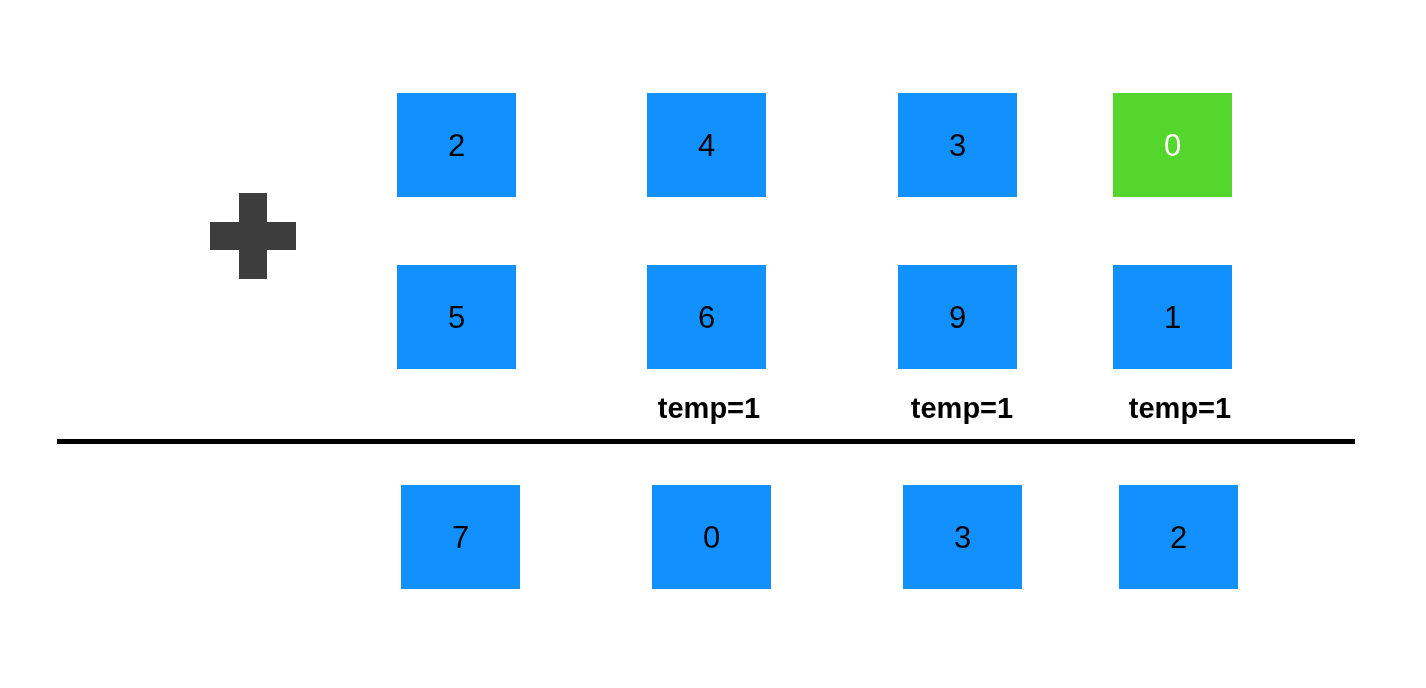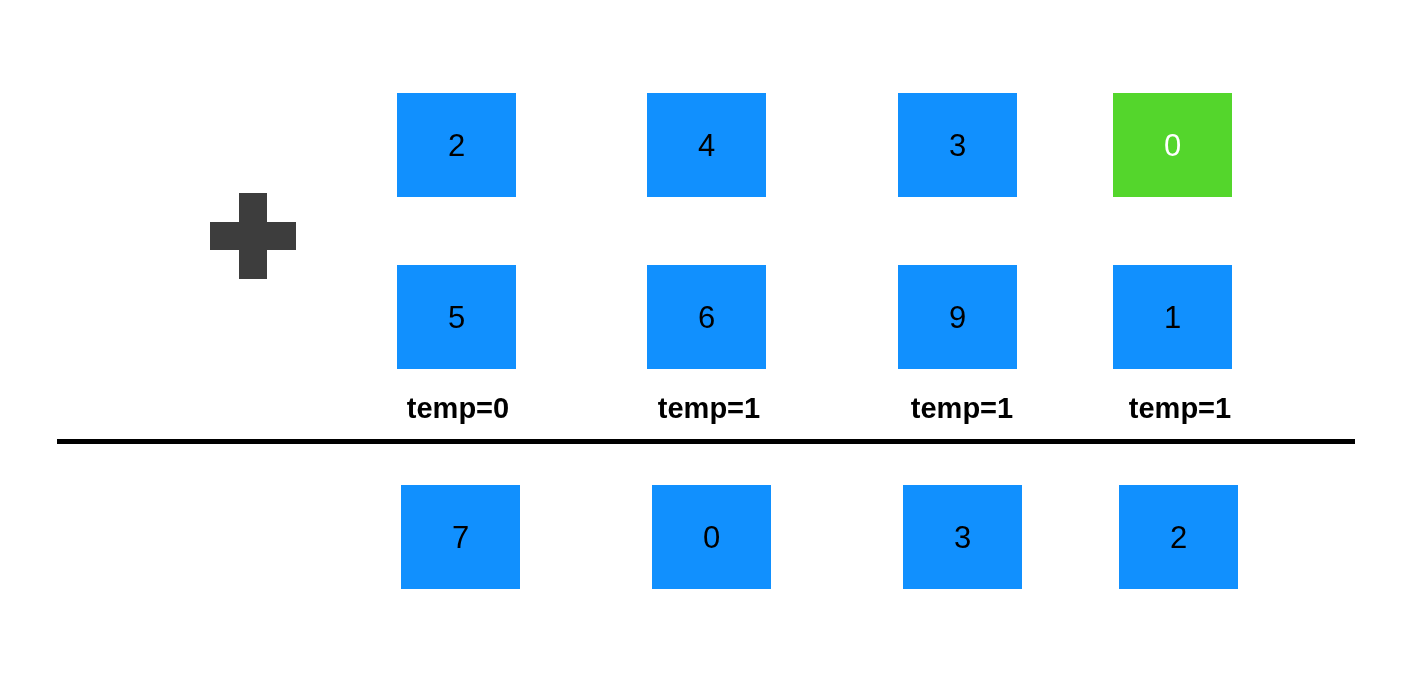--- a/index.html
+++ b/index.html
@@ -121,21 +121,20 @@
   <div class="cell blue" style="left:647px; top:265px; width:119px; height:104px;">
     <span class="cell-value">6</span>
   </div>
   <div class="cell blue" style="left:898px; top:265px; width:119px; height:104px;">
     <span class="cell-value">9</span>
   </div>
   <div class="cell blue" style="left:1113px; top:265px; width:119px; height:104px;">
     <span class="cell-value">1</span>
   </div>
 
-  <div class="temp-label" style="left:358px; top:394px; width:200px;">temp=0</div>
   <div class="temp-label" style="left:609px; top:394px; width:200px;">temp=1</div>
   <div class="temp-label" style="left:862px; top:394px; width:200px;">temp=1</div>
   <div class="temp-label" style="left:1080px; top:394px; width:200px;">temp=1</div>
 
   <div class="separator" style="left:57px; top:439px; width:1298px; height:5px;"></div>
 
   <div class="cell blue" style="left:401px; top:485px; width:119px; height:104px;">
     <span class="cell-value">7</span>
   </div>
   <div class="cell blue" style="left:652px; top:485px; width:119px; height:104px;">

